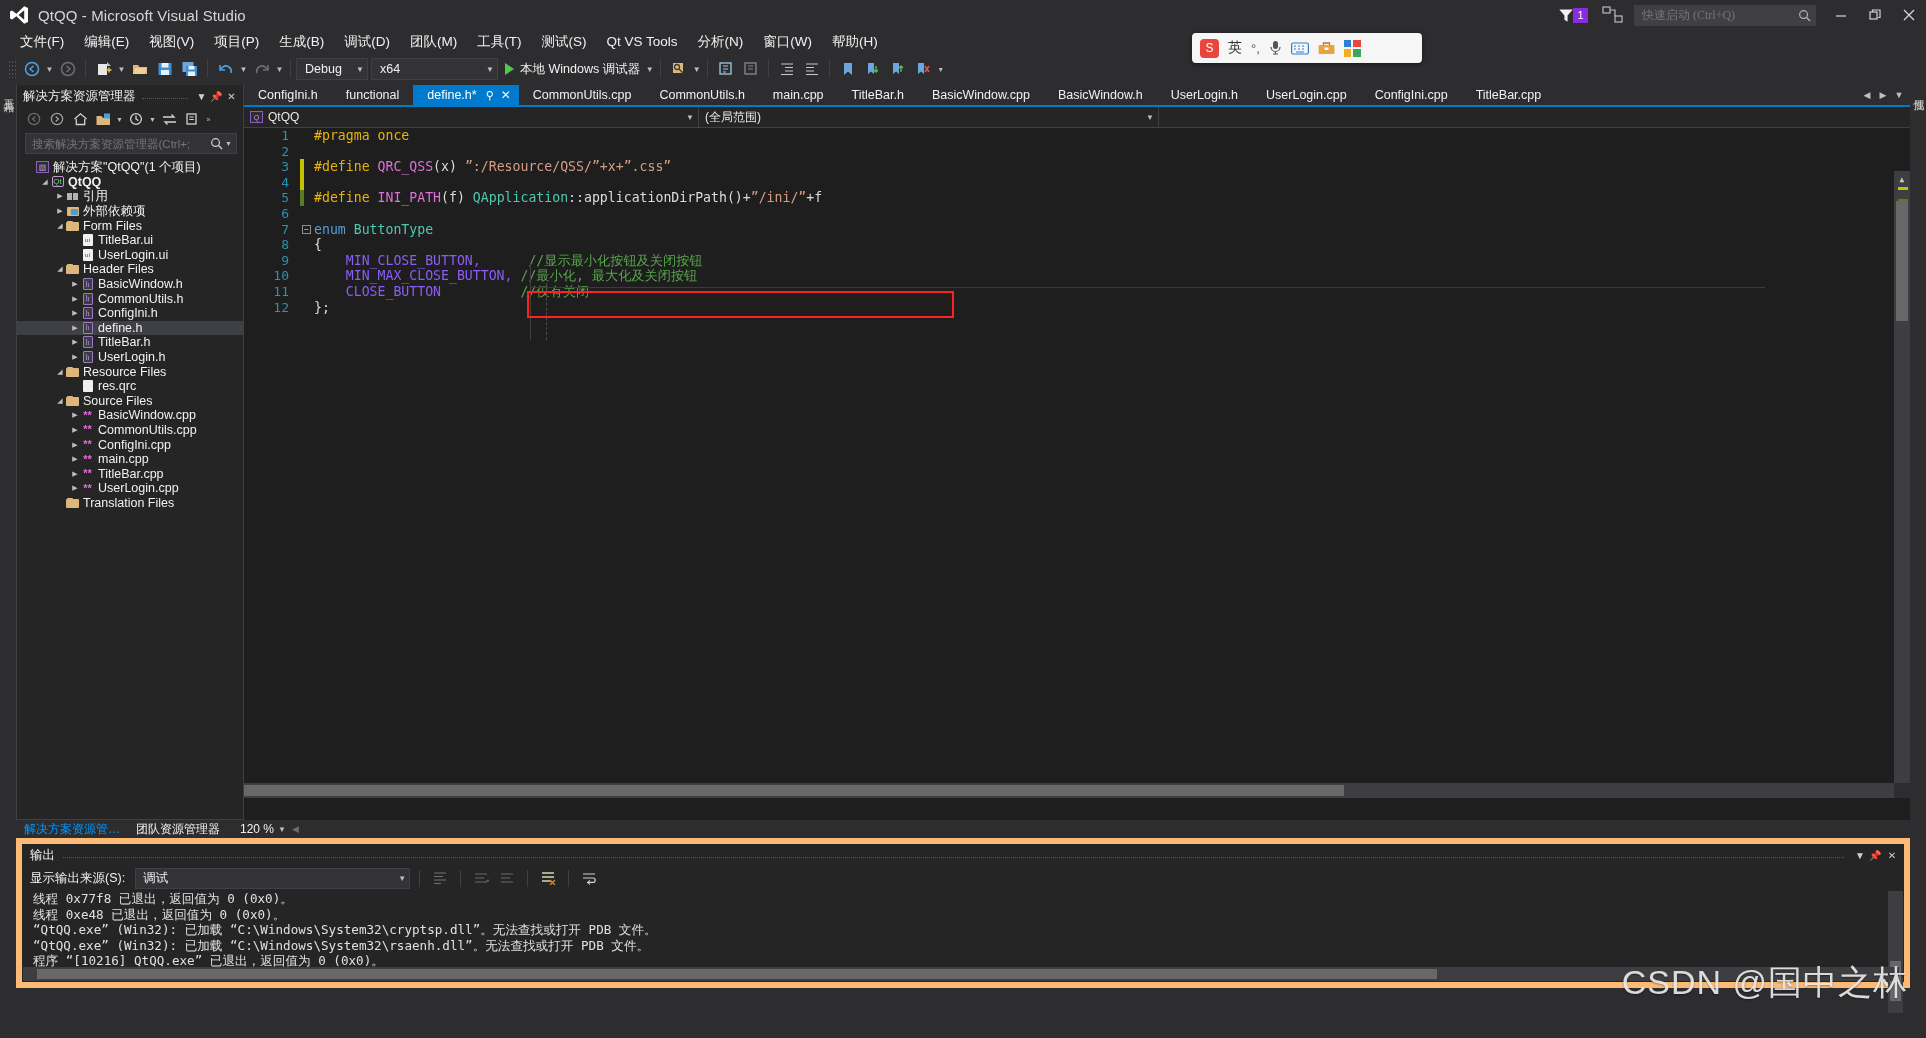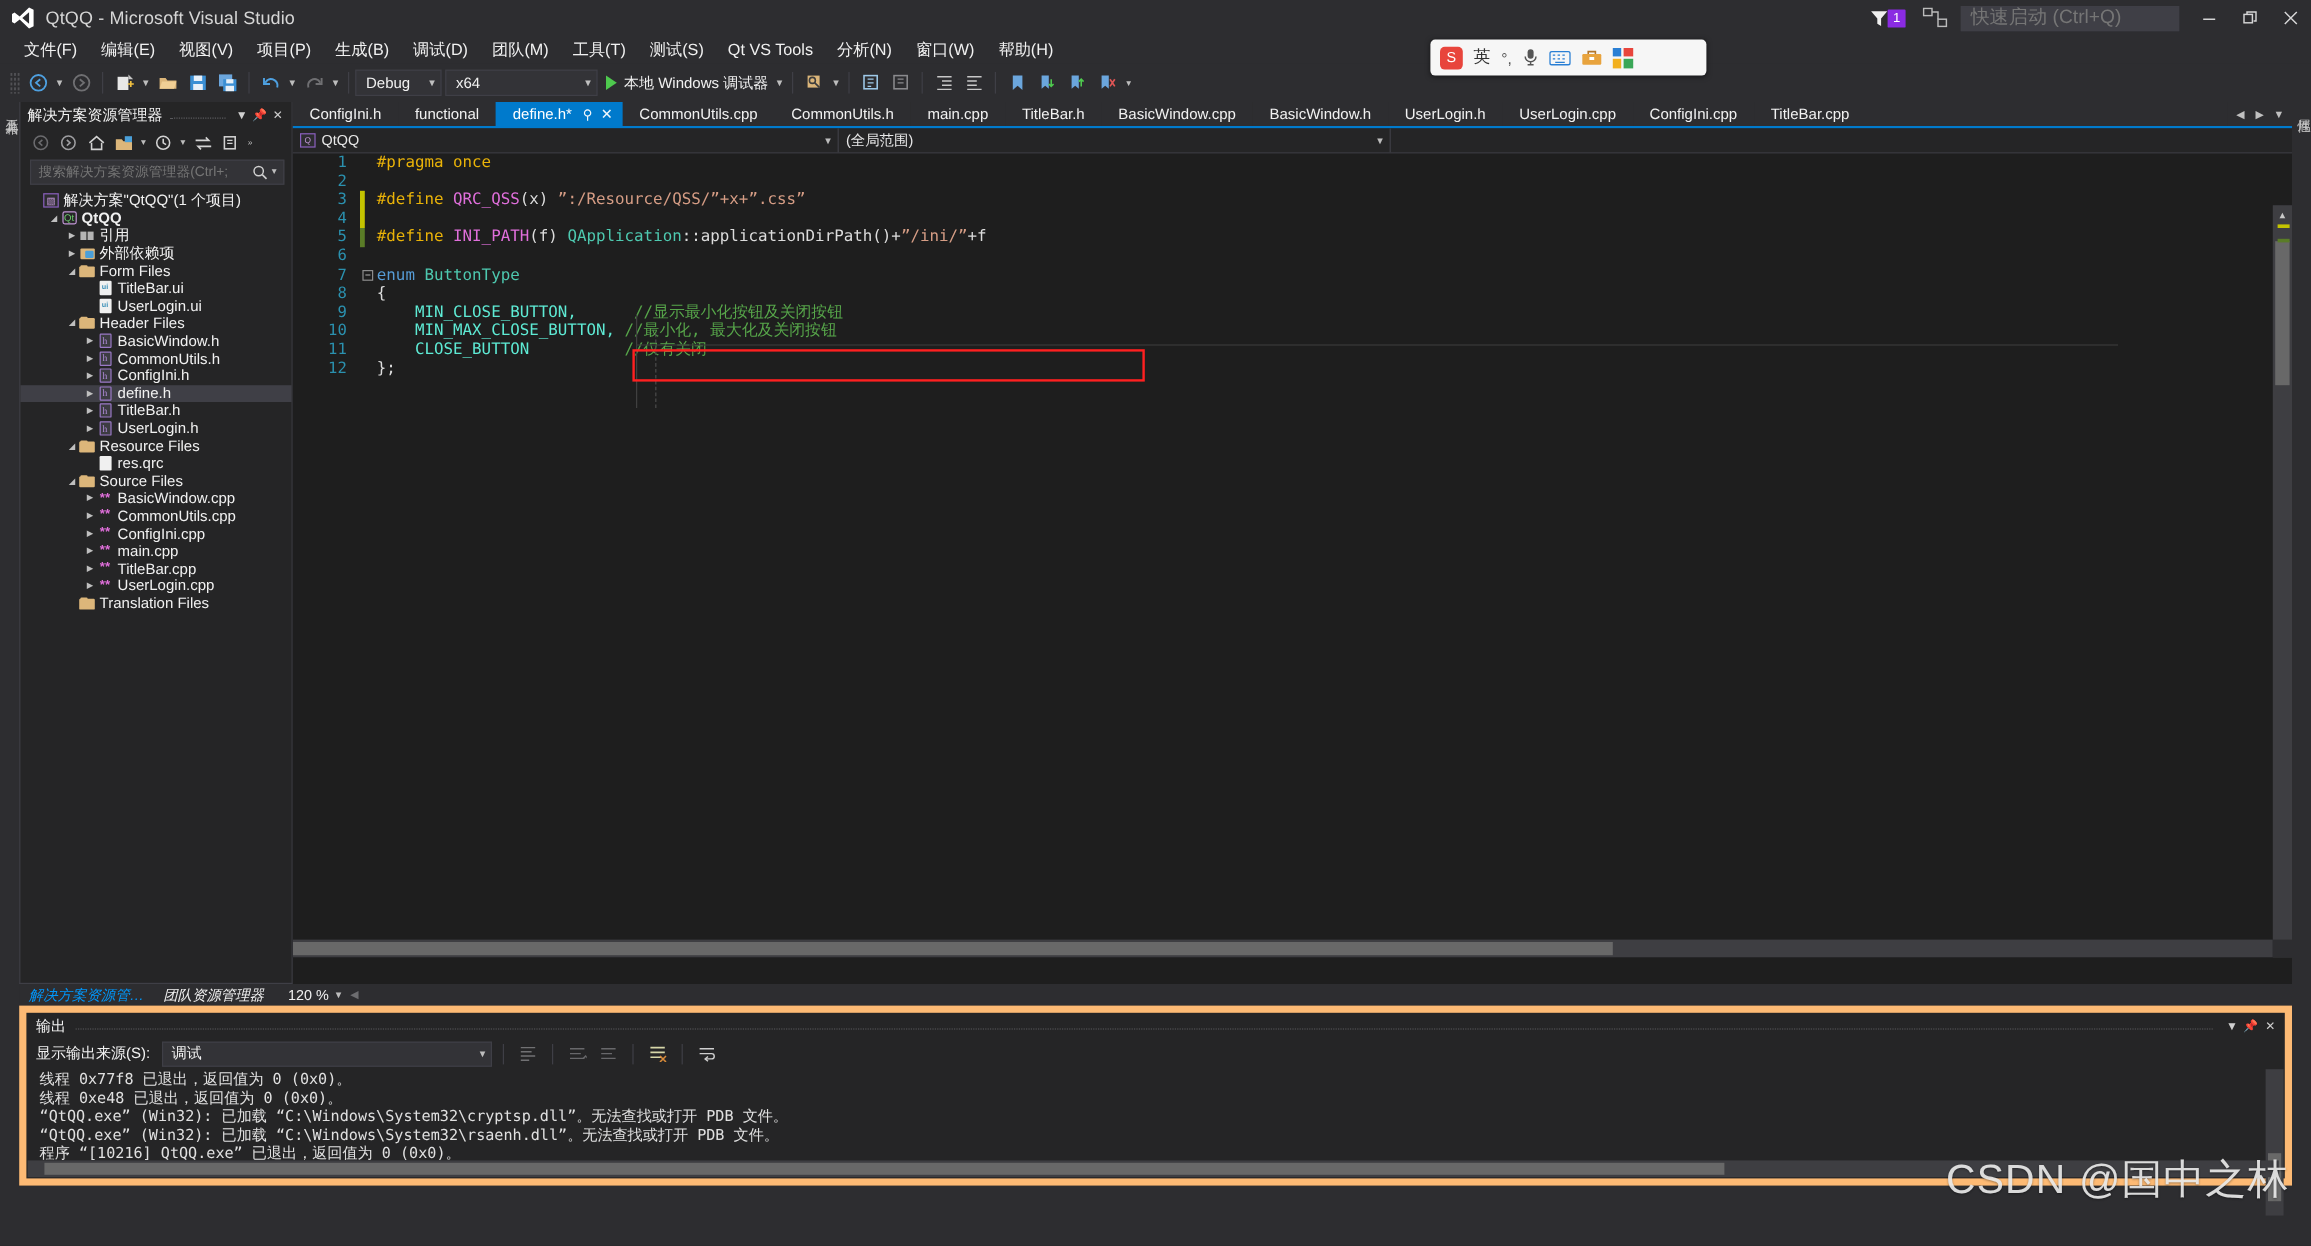--- a/index.html
+++ b/index.html
@@ -32,21 +32,21 @@
     min-width:15px; height:15px; text-align:center; border-radius:1px;
     padding:0 2px; margin-left:-2px;
   }
   .feedback-ico { width:22px; height:18px; margin:0 10px 0 8px; opacity:.85; }
   .quicklaunch {
     width:182px; height:21px; background:#3f3f46; border:1px solid #3f3f46;
     display:flex; align-items:center; padding:0 4px 0 7px; margin-right:8px;
   }
   .quicklaunch input {
     flex:1; background:transparent; border:none; outline:none;
-    color:#9c9c9c; font-size:16px; font-family:Liberation Sans, sans-serif;
+    color:#9c9c9c; font-size:12px; font-family:Liberation Serif, serif;
   }
   .ql-search { width:13px; height:13px; opacity:.8; }
   .wbtn { width:34px; height:30px; display:flex; align-items:center; justify-content:center; }
   .wbtn svg { opacity:.9; }
   .userrow {
     position:absolute; right:10px; top:30px; height:22px;
     display:flex; align-items:center; gap:6px;
   }
   .user-name { font-size:13px; color:#e6e6e6; }
   .user-caret { font-size:9px; color:#c0c0c0; }
@@ -171,21 +171,21 @@
     display:flex;align-items:center;justify-content:center;color:#6fce6f;font-size:8px;}
   .ic-dep { width:12px;height:10px;position:relative; }
   .ic-dep:before{content:"";position:absolute;left:0;top:1px;width:12px;height:9px;background:#dcb67a;border-radius:1px;}
   .ic-dep:after{content:"";position:absolute;left:4px;top:3px;width:7px;height:6px;background:#4a9fd8;border-radius:1px;}
 
   
   .se-bottom {
     position:absolute; left:16px; top:820px; width:1894px; height:18px;
     display:flex; align-items:center; background:#2d2d30;
   }
-  .se-bt { font-size:12px; padding:0 8px; color:#0097fb;font-style:italic; }
+  .se-bt { font-size:12px; padding:0 8px; color:#0097fb; }
   .se-bt.inactive { color:#f1f1f1; }
   .zoombox {
     margin-left:12px; display:flex; align-items:center; gap:4px; font-size:12px; color:#f1f1f1;
   }
   .zoombox .cc { font-size:8px; color:#bdbdbd; }
   .zoom-left { font-size:9px; color:#6d6d70; margin-left:6px; }
 
   
   .editor { position:absolute; left:244px; top:85px; width:1666px; height:735px; background:#1e1e1e; }
   .tabstrip {
@@ -231,21 +231,21 @@
   .change-bar { position:absolute; left:56px; width:4px; height:15.6px; }
   .cb-yellow { background:#c3c300; }
   .cb-green  { background:#5a7c27; }
   .code-text { position:absolute; left:70px; }
   .k-pre  { color:#eab308;margin-top:24px; }
   .k-mac  { color:#e06fdb; }
   .k-str  { color:#d69d85; }
   .k-plain{ color:#dcdcdc; }
   .k-cls  { color:#4ec9b0; }
   .k-kw   { color:#569cd6; }
-  .k-enum { color:#5eead4; }
+  .k-enum { color:#8b5cf6; }
   .k-cmt  { color:#57a64a; }
   .k-type { color:#4ec9b0; }
 
   .redbox {
     position:absolute; left:283px; top:163px; width:427px; height:27px;
     border:2px solid #ff2020; pointer-events:none;
   }
   .codeblk-line {
     position:absolute; left:286px; top:159px; width:1235px; height:1px; background:#3b3b3b;
   }

